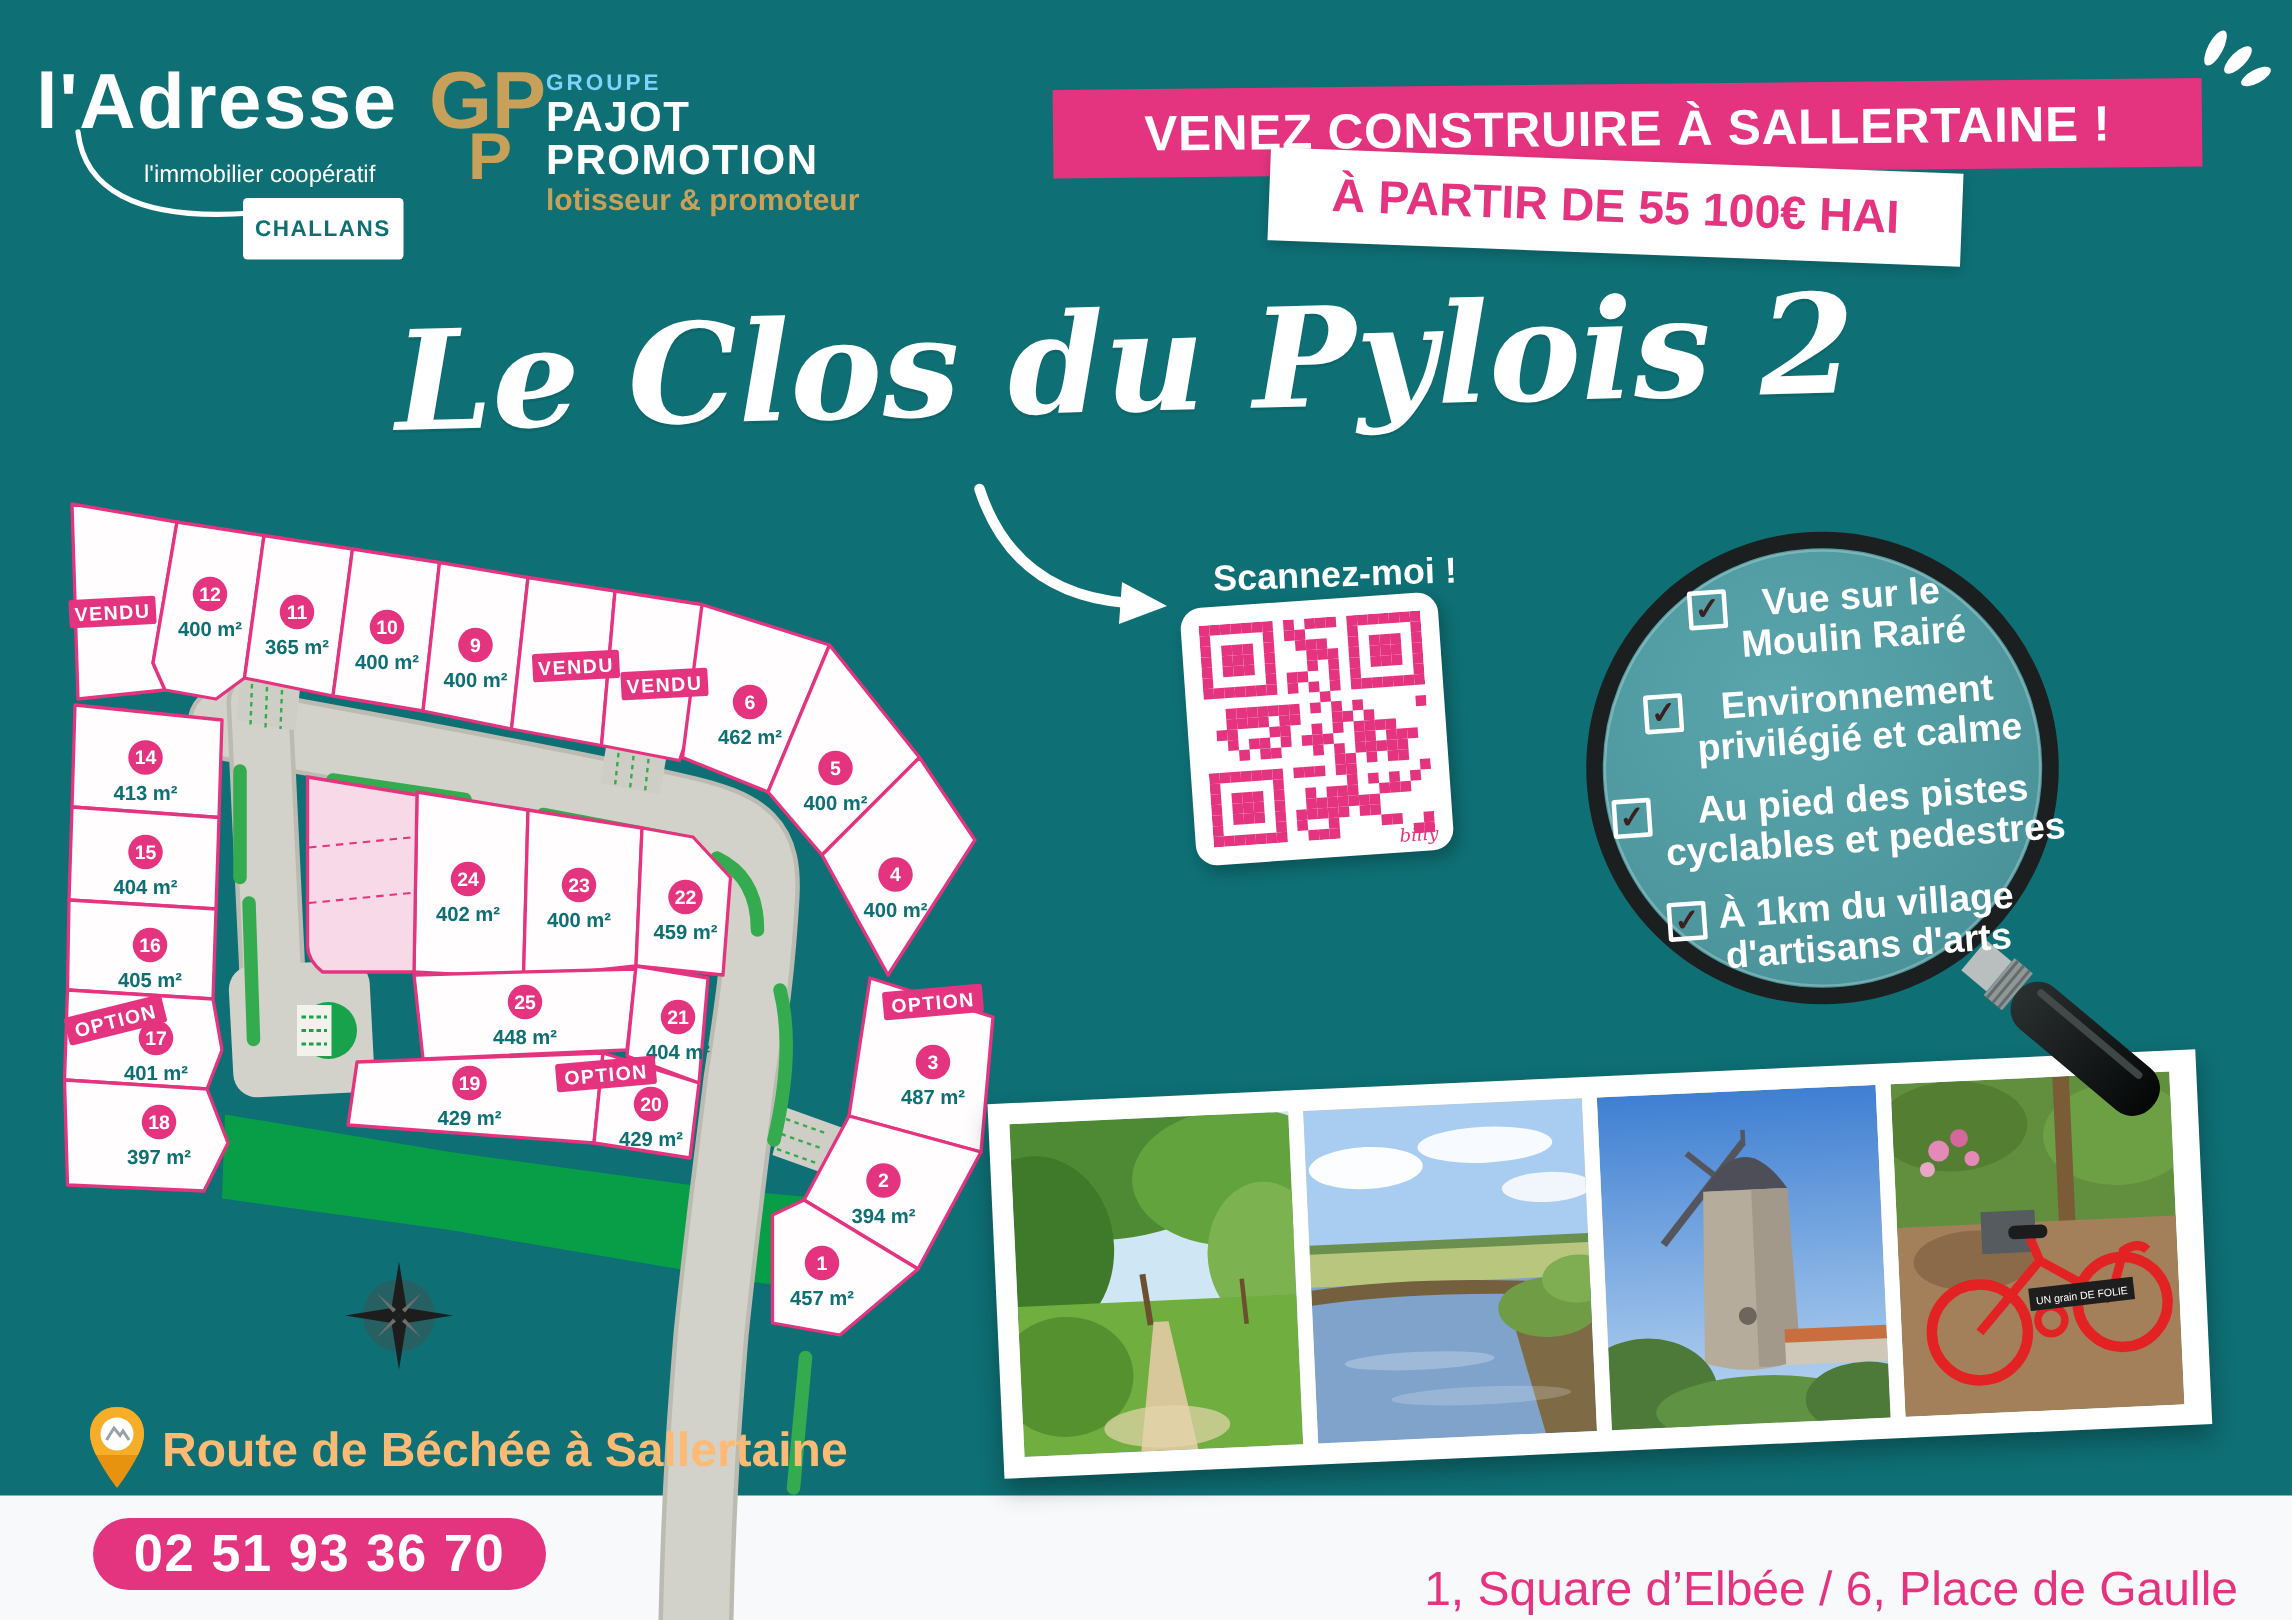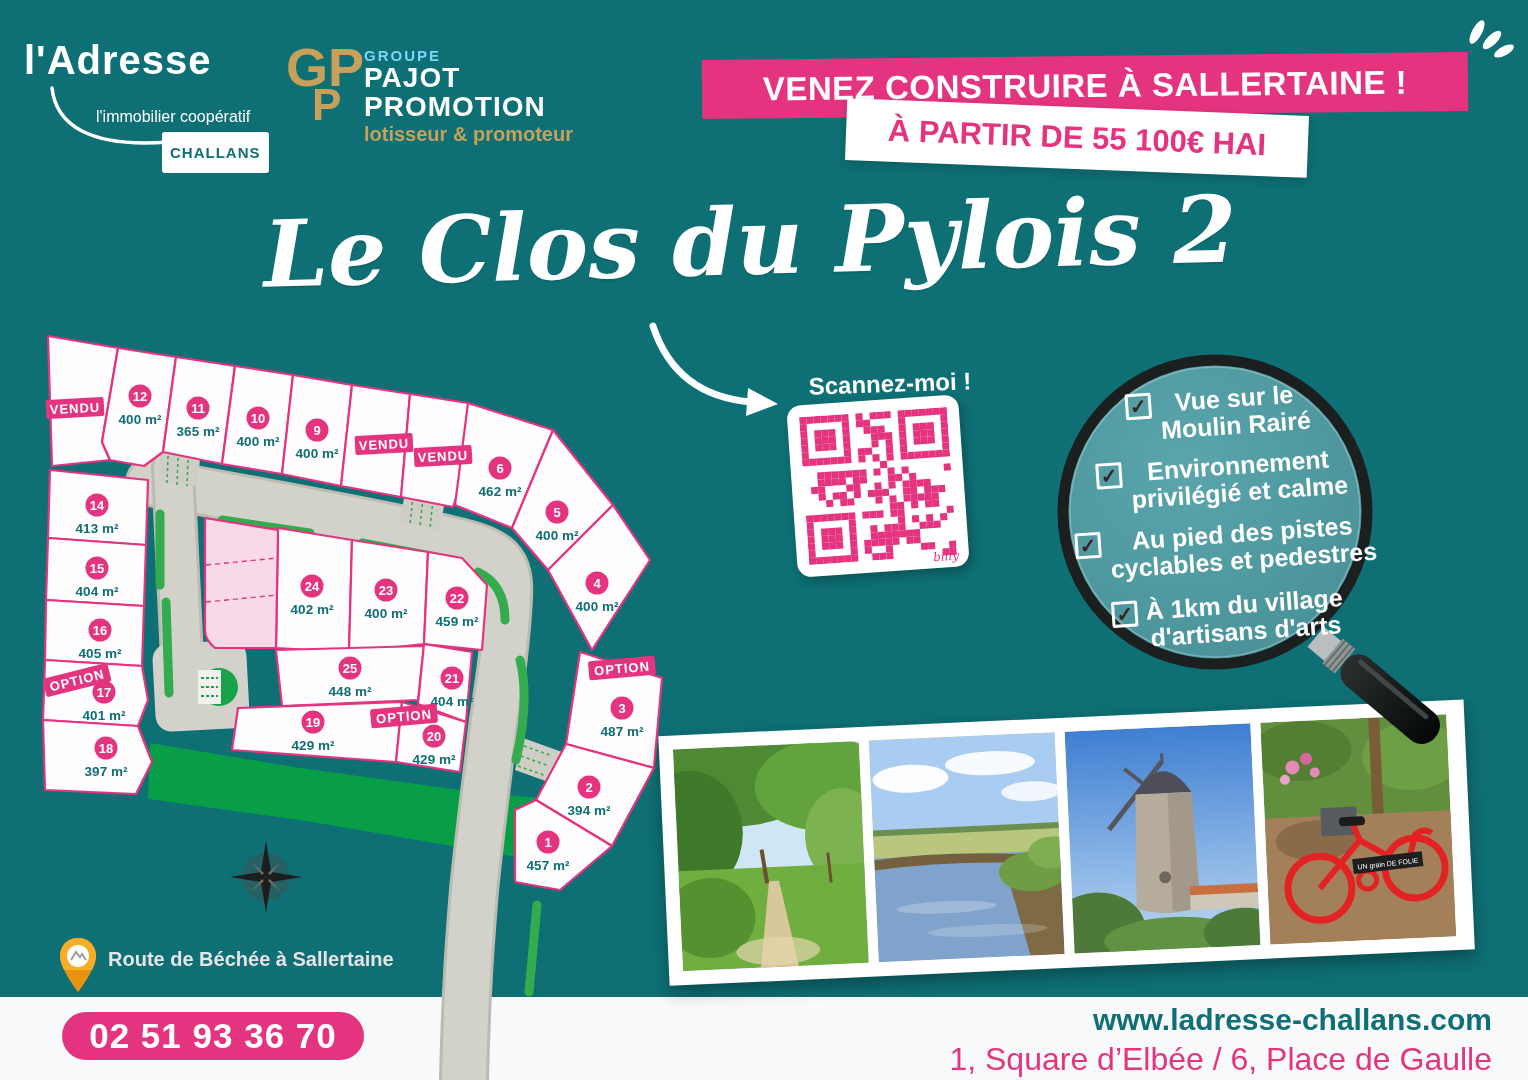--- a/index.html
+++ b/index.html
@@ -1,21 +1,21 @@
 <!DOCTYPE html>
 <html><head>
 <meta charset="utf-8">
 <style>
   html,body{margin:0;padding:0;background:#0e6f74;}
   .page{position:relative;width:1528px;height:1080px;overflow:hidden;background:#0e6f74;
         font-family:"Liberation Sans",sans-serif;}
   .abs{position:absolute;}
 
   
-  .adresse-name{left:24px;top:38px;color:#fff;font-size:40px;font-weight:600;letter-spacing:1px;}
+  .adresse-name{left:24px;top:38px;color:#fff;font-size:52px;font-weight:600;letter-spacing:1px;}
   .adresse-tag{left:96px;top:108px;color:#fff;font-size:16px;font-weight:400;}
   .adresse-city{left:162px;top:132px;background:#fff;color:#0e6f74;font-weight:bold;font-size:15px;
                 padding:12px 8px;border-radius:3px;letter-spacing:1px;}
   .gp-mono{left:286px;top:46px;color:#c7a159;font-weight:bold;line-height:0.78;font-size:54px;}
   .gp-mono .p2{display:block;margin-left:26px;font-size:44px;}
   .pajot{left:364px;top:48px;line-height:1;}
   .pajot .groupe{color:#7dd3fc;font-size:15px;font-weight:bold;letter-spacing:2px;}
   .pajot .big{color:#fff;font-size:28px;font-weight:bold;letter-spacing:1px;line-height:1.04;}
   .pajot .lot{color:#c7a159;font-size:20px;font-weight:bold;margin-top:3px;}
 
@@ -51,21 +51,21 @@
   .feat .lines{text-align:center;font-weight:bold;font-size:25px;line-height:27px;}
 
   
   .photos{left:664px;top:736px;width:806px;height:250px;background:#fff;transform:rotate(-2.6deg);
           transform-origin:0 50%;box-shadow:0 8px 16px rgba(0,0,0,.3);display:flex;gap:10px;
           padding:14px;box-sizing:border-box;z-index:4;}
   .photo{width:186px;height:222px;overflow:hidden;background:#ccc;flex:0 0 auto;}
 
   
   .band{left:0;top:997px;width:1528px;height:83px;background:#f8f9fb;z-index:1;}
-  .route{left:108px;top:948px;color:#e5e5e5;font-size:20px;font-weight:600;z-index:3;}
+  .route{left:108px;top:948px;color:#fdba74;font-size:32px;font-weight:600;z-index:3;}
   .phone{left:62px;top:1012px;width:302px;height:48px;background:#e5347f;border-radius:28px;
          display:flex;align-items:center;justify-content:center;color:#fff;font-weight:bold;
          font-size:35px;z-index:3;letter-spacing:1px;}
   .web{right:36px;top:1003px;color:#0e6f74;font-weight:bold;font-size:30px;z-index:3;text-align:right;}
   .addr{right:36px;top:1041px;color:#e5347f;font-size:32px;z-index:3;text-align:right;}
 
   .mapsvg{left:0;top:0;z-index:2;pointer-events:none;}
   .z3{z-index:3;}
 </style>
 </head>
@@ -687,16 +687,15 @@
         <g transform="rotate(-4 120 146)">
           <rect x="86" y="138" width="70" height="15" fill="#1e1e1e"></rect>
           <text x="121" y="149" text-anchor="middle" font-size="7" fill="#fff" font-family="Liberation Sans, sans-serif">UN grain DE FOLIE</text>
         </g>
       </svg>
     </div>
   </div>
 
   <div class="abs route">Route de Béchée à Sallertaine</div>
   <div class="abs phone">02 51 93 36 70</div>
-  <div class="abs web">www.ladresse-challans.com</div>
   <div class="abs addr">1, Square d’Elbée / 6, Place de Gaulle</div>
 
 </div>
 
 </body></html>

